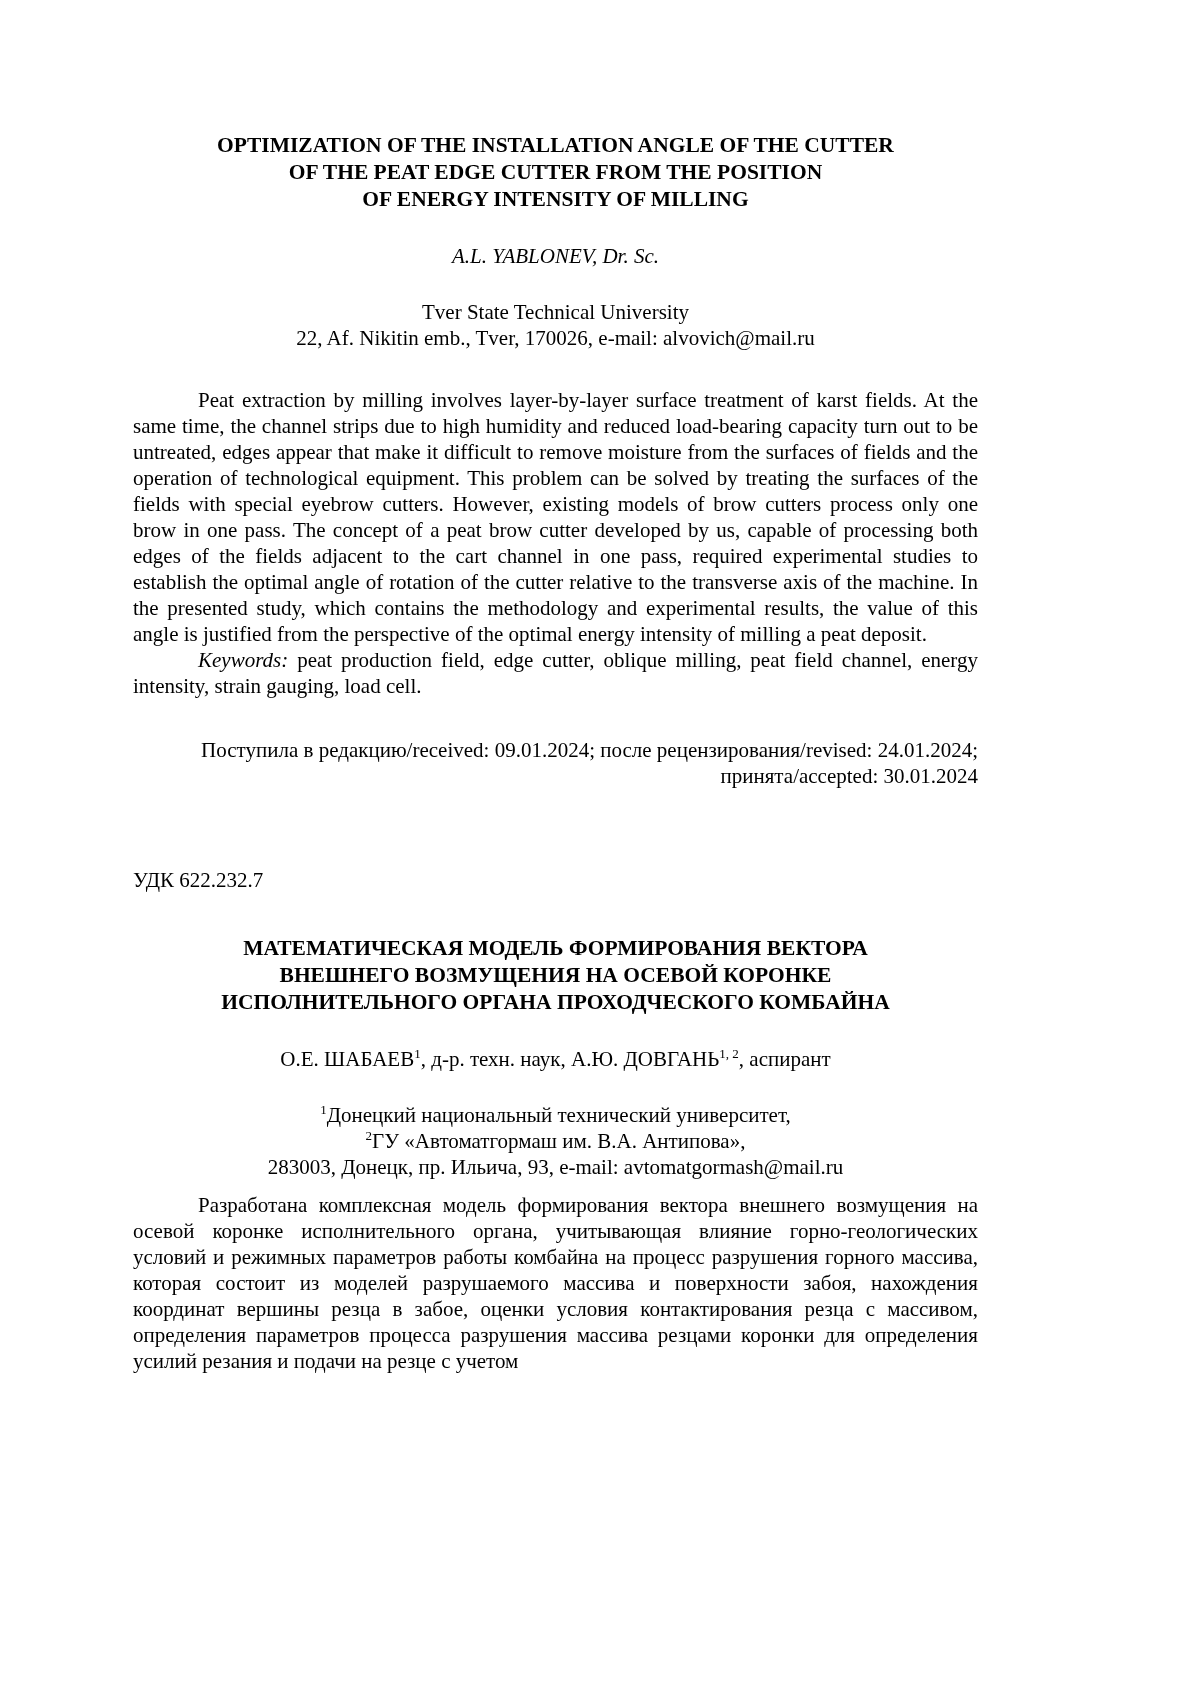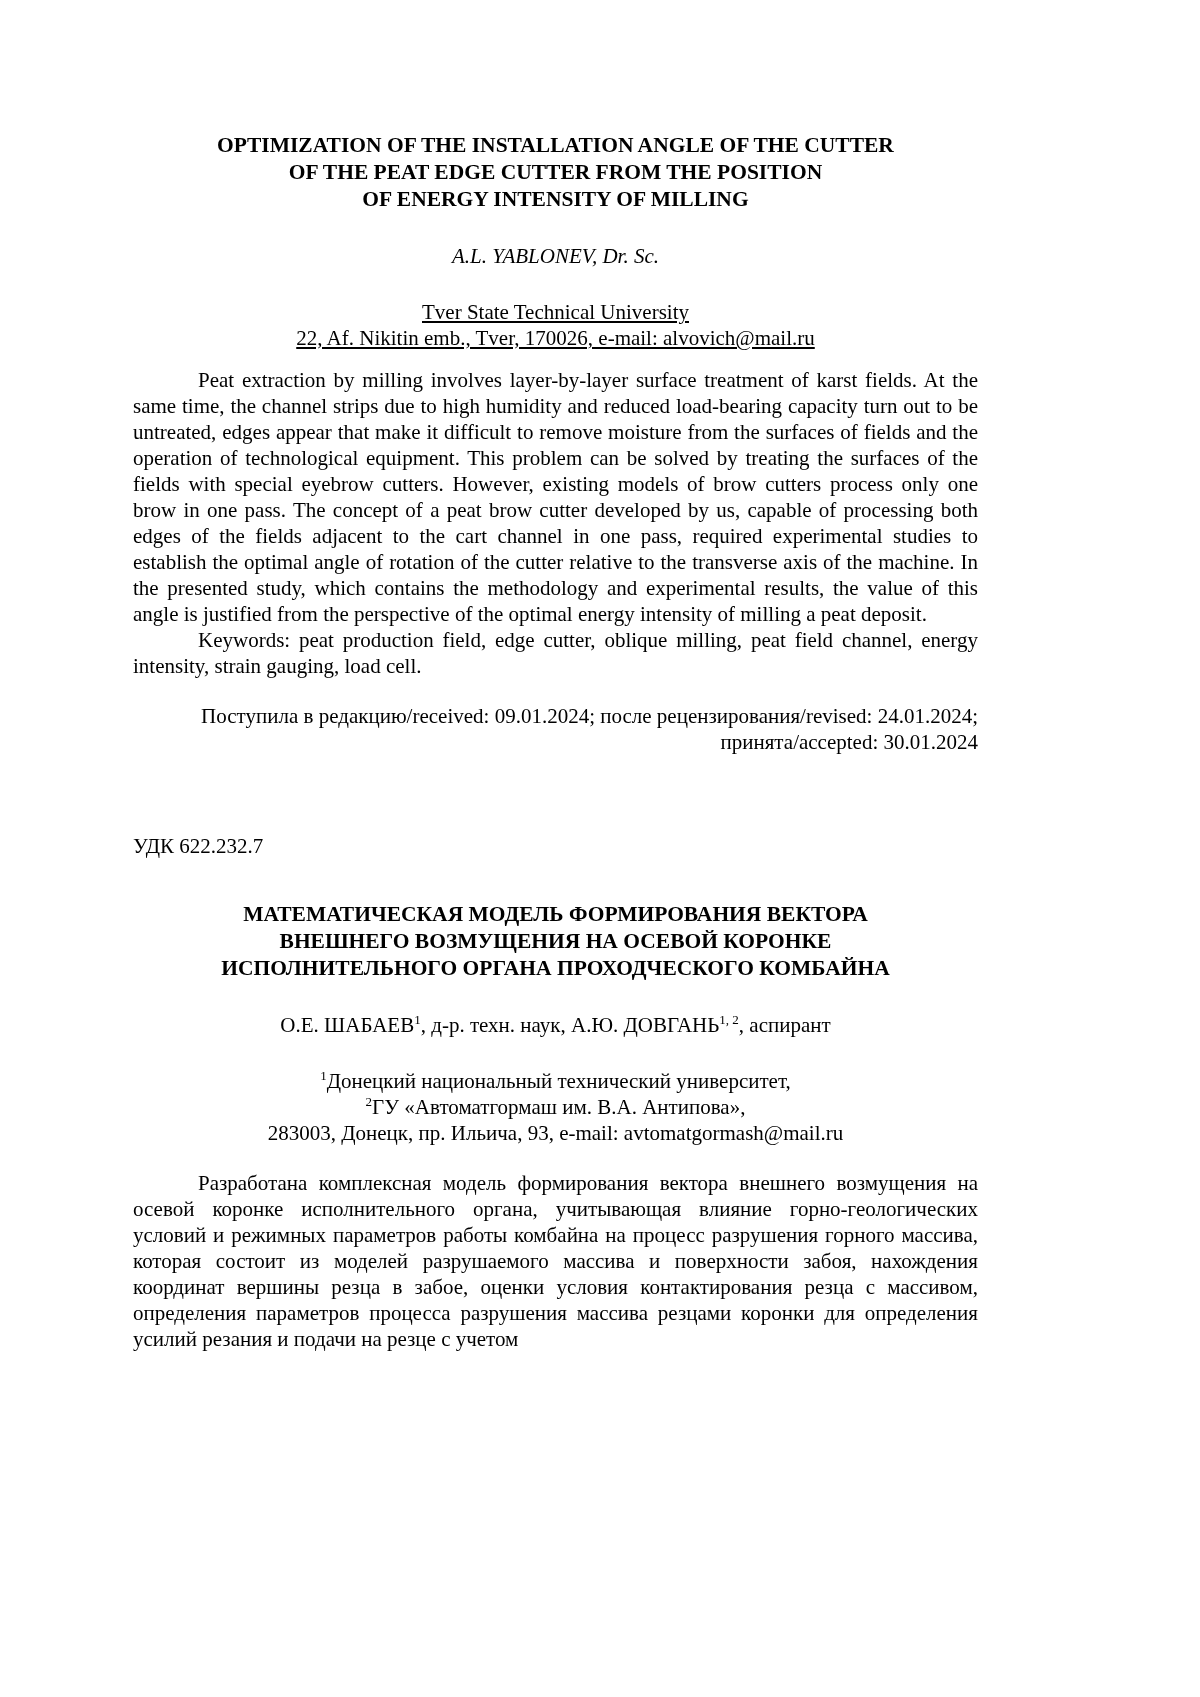--- a/index.html
+++ b/index.html
@@ -21,40 +21,40 @@
     padding: 132px 222px 150px 133px;
     display: flex;
     flex-direction: row;
     overflow: hidden;
   }
   .content { width: 100%; }
   .center   { text-align: center; }
   .right    { text-align: right; }
   .justify  { text-align: justify; }
   .prewrap  { white-space: pre-line; }
-  .italic   { }
+  .italic   { font-style: italic; }
   .indent   { text-indent: 65px; }
   p, h1, h2 { margin: 0; }
   h1, h2 {
     font-size: 21.5px;
     line-height: 27px;
     font-weight: bold;
   }
   .title-en      { margin-bottom: 30px; }
   .author-en     { margin-bottom: 30px; font-style: italic; }
-  .affiliation-en{ margin-bottom: 16px; text-decoration: underline; }
+  .affiliation-en{ margin-bottom: 36px; }
   .abstract      { }
   .keywords      { }
-  .received      { margin-top: 24px; }
+  .received      { margin-top: 38px; }
   .udc           { margin-top: 78px; margin-bottom: 42px; }
   .title-ru      { margin-bottom: 30px; }
   .authors-ru    { margin-bottom: 30px; }
   .affiliations-ru { }
   .copyright     { margin-top: 26px; }
-  .abstract-ru   { margin-top: 24px; }
+  .abstract-ru   { margin-top: 12px; }
   sup {
     font-size: 0.62em;
     line-height: 0;
     vertical-align: super;
   }
   .page-footer {
     margin-top: auto;
     width: 100%;
   }
   .footer-journal {

